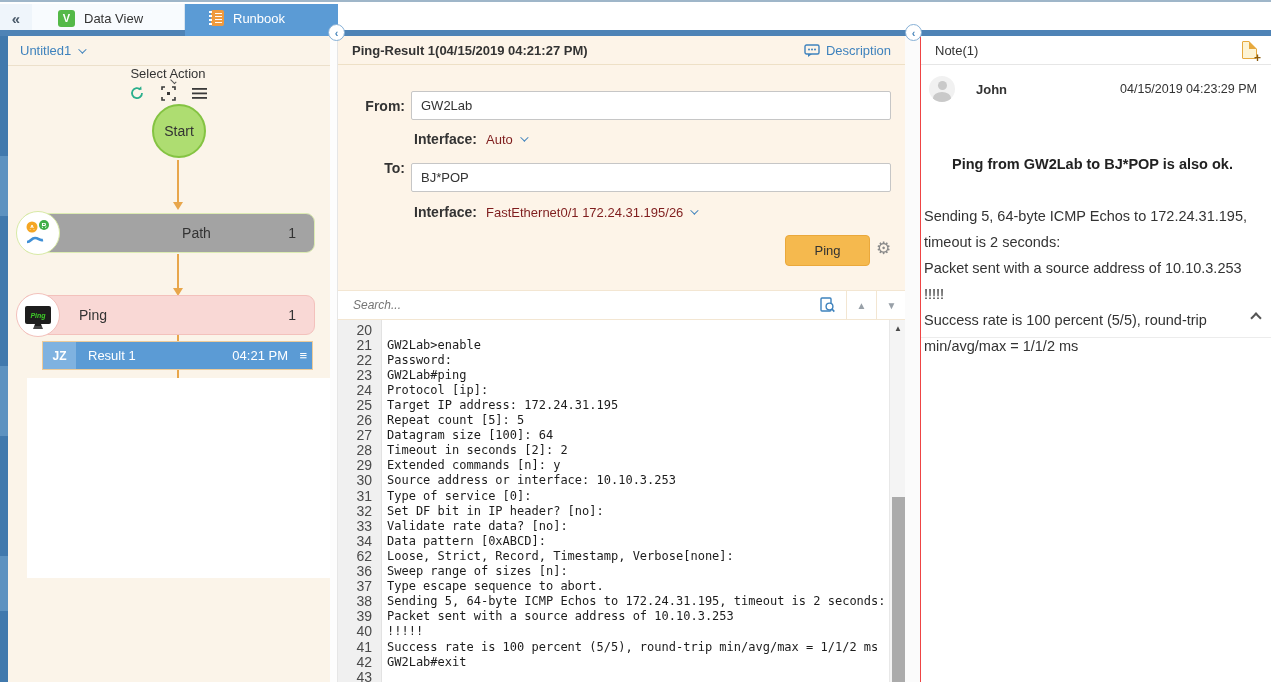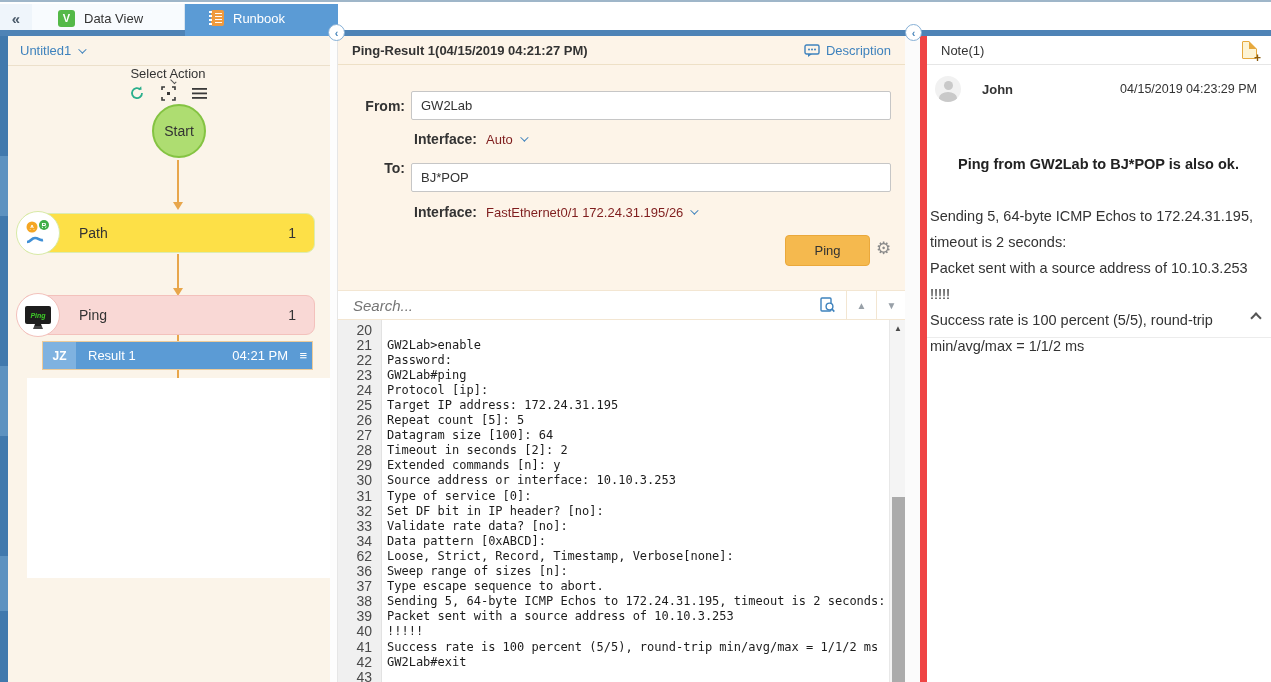--- a/index.html
+++ b/index.html
@@ -38,21 +38,21 @@
   .chev.up { transform:rotate(225deg); }
   .lp-tools { display:flex; align-items:center; gap:13px; }
   .tool { width:18px; height:18px; display:flex; align-items:center; justify-content:center; cursor:pointer; }
 
   
   .start-node { position:absolute; left:144px; top:68px; width:54px; height:54px; border-radius:50%; background:#aedd71; border:2px solid #84c342; display:flex; align-items:center; justify-content:center; font-size:14px; color:#333; }
   .fc-arrow { position:absolute; width:2px; background:#e8a64b; left:169px; }
   .fc-arrow::after { content:""; position:absolute; left:-4px; bottom:-7px; border:5px solid transparent; border-top:8px solid #e8a64b; }
   .fc-stub { position:absolute; width:2px; background:#e8a64b; left:169px; }
   .flow-node { position:absolute; left:14px; width:293px; height:40px; border-radius:9px; display:flex; align-items:center; font-size:14px; color:#333; }
-  .node-path { top:177px; background:#fde047; border:1px solid #dcecb2; }
+  .node-path { top:177px; background:#a3a3a3; border:1px solid #dcecb2;justify-content:center; }
   .node-ping { top:259px; background:#f9d8d5; border:1px solid #f3c1bc; }
   .node-icon { position:absolute; left:-7px; top:-3px; width:44px; height:44px; border-radius:50%; background:#fff; display:flex; align-items:center; justify-content:center; }
   .node-path .node-icon { border:1px solid #d8eaa6; }
   .node-ping .node-icon { border:1px solid #f3c1bc; }
   .node-label { margin-left:56px; }
   .node-count { position:absolute; right:18px; font-size:14px; }
   .monitor { width:26px; height:18px; background:#1d1d1d; border-radius:2px; position:relative; display:flex; align-items:center; justify-content:center; }
   .monitor span { color:#3ecb28; font-size:7px; font-weight:bold; font-style:italic; }
   .monitor::after { content:""; position:absolute; bottom:-5px; left:8px; width:10px; height:5px; background:linear-gradient(#1d1d1d 2px, #444 2px); clip-path:polygon(20% 0,80% 0,100% 100%,0 100%); }
   .result-bar { position:absolute; left:34px; top:305px; width:271px; height:29px; background:#5b9bd5; border:1px solid #edcb9a; display:flex; align-items:center; color:#fff; font-size:13px; cursor:pointer; }
@@ -70,40 +70,40 @@
   .mp-title { font-size:13px; font-weight:bold; color:#333; flex:1; }
   .desc-link { display:flex; align-items:center; gap:6px; color:#3e82bd; font-size:13px; cursor:pointer; }
   .form-row { position:absolute; display:flex; align-items:center; }
   .form-label { font-size:14px; font-weight:bold; color:#333; }
   .text-input { position:absolute; left:73px; width:480px; height:29px; background:#fff; border:1px solid #c6c6c6; border-radius:2px; font-size:13px; color:#333; padding:0 9px; font-family:"Liberation Sans",sans-serif; }
   .if-value { color:#7f1d1d; font-size:13px; margin-left:9px; cursor:pointer; }
   .ping-btn { position:absolute; left:447px; top:199px; width:85px; height:31px; background:#f5b94e; border:1px solid #eaa83b; border-radius:4px; font-size:13px; color:#333; cursor:pointer; font-family:"Liberation Sans",sans-serif; }
   .gear { position:absolute; left:538px; top:202px; font-size:17px; color:#8a8a8a; font-family:"DejaVu Sans",sans-serif; cursor:pointer; }
 
   .search-row { position:absolute; left:0; top:254px; width:568px; height:30px; background:#fff; border-top:1px solid #f3e6d2; border-bottom:1px solid #f3e6d2; display:flex; align-items:center; }
-  .search-input { flex:1; border:none; outline:none; font-style:italic; font-size:15px; color:#888; padding:0 15px; font-family:"Liberation Sans",sans-serif; background:transparent; }
+  .search-input { flex:1; border:none; outline:none; font-style:italic; font-size:12px; color:#888; padding:0 15px; font-family:"Liberation Sans",sans-serif; background:transparent; }
   .search-tools { display:flex; align-items:center; height:100%; }
   .search-tools .sep { width:1px; height:100%; background:#f3e6d2; }
   .sbtn { width:29px; height:100%; display:flex; align-items:center; justify-content:center; cursor:pointer; color:#98a0a8; font-size:10px; }
   .doc-search { width:37px; }
 
   
   .console { position:absolute; left:0; top:284px; width:568px; height:362px; background:#fff; overflow:hidden; }
   .gutter-bg { position:absolute; left:0; top:0; width:44px; height:362px; background:#f0f0f0; border-right:1px solid #e2e2e2; }
   .crows { position:absolute; left:0; top:2px; width:551px; }
   .crow { display:flex; height:15.1px; align-items:center; }
   .ln { width:34px; text-align:right; font-family:Liberation Sans, sans-serif; font-size:14px; color:#4a4a4a; flex:none; }
   .ct { margin-left:15px; font-family:"DejaVu Sans Mono",monospace; font-size:12px; color:#1c1c1c; white-space:pre; }
   .vscroll { position:absolute; right:0; top:0; width:17px; height:362px; background:#f4f4f4; border-left:1px solid #e8e8e8; }
   .vscroll .up { height:17px; display:flex; align-items:center; justify-content:center; font-size:8px; color:#4a4a4a; }
   .vscroll .thumb { position:absolute; left:2px; top:177px; width:13px; height:185px; background:#ababab; }
 
   
   .right-gap { position:absolute; left:905px; top:36px; width:15px; height:646px; background:#fbfbfb; }
-  .right-panel { position:absolute; left:920px; top:36px; width:351px; height:646px; background:#fff; border-left:7px solid #ef4444; }
+  .right-panel { position:absolute; left:920px; top:36px; width:351px; height:646px; background:#fff; border-left:1px solid #ef4444; }
   .rp-header { height:29px; border-bottom:1px solid #e6e6e6; display:flex; align-items:center; padding:0 14px; font-size:13px; color:#333; }
   .rp-header .sp { flex:1; }
   .addnote { position:relative; width:15px; height:18px; background:#fdf4d5; border:1.5px solid #e6a93e; border-radius:1px; cursor:pointer; }
   .addnote::before { content:""; position:absolute; right:-1px; top:-1px; border:4px solid #fff; border-left-color:#e6a93e; border-bottom-color:#e6a93e; }
   .addnote::after { content:"+"; position:absolute; right:-5px; bottom:-7px; color:#8a5d10; font-size:12px; font-weight:bold; }
   .note-head { position:absolute; left:8px; top:39px; right:14px; height:28px; display:flex; align-items:center; }
   .avatar { width:26px; height:26px; border-radius:50%; background:#f1f1f1; position:relative; overflow:hidden; flex:none; }
   .avatar::before { content:""; position:absolute; left:8.5px; top:5px; width:9px; height:9px; border-radius:50%; background:#c9c9c9; }
   .avatar::after { content:""; position:absolute; left:4px; top:16px; width:18px; height:12px; border-radius:50% 50% 0 0; background:#c9c9c9; }
   .note-author { font-size:13px; font-weight:bold; color:#333; margin-left:21px; flex:1; }

